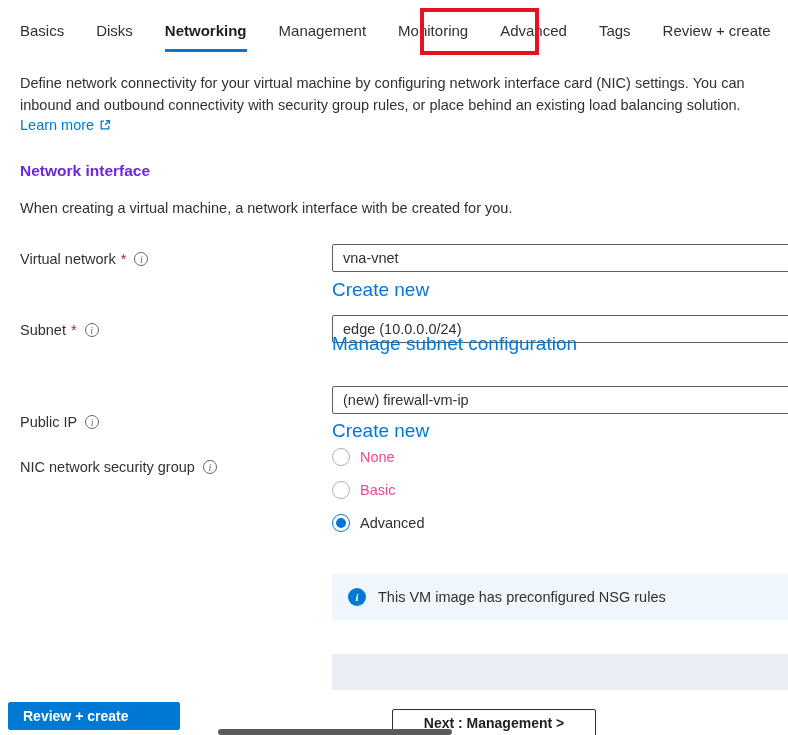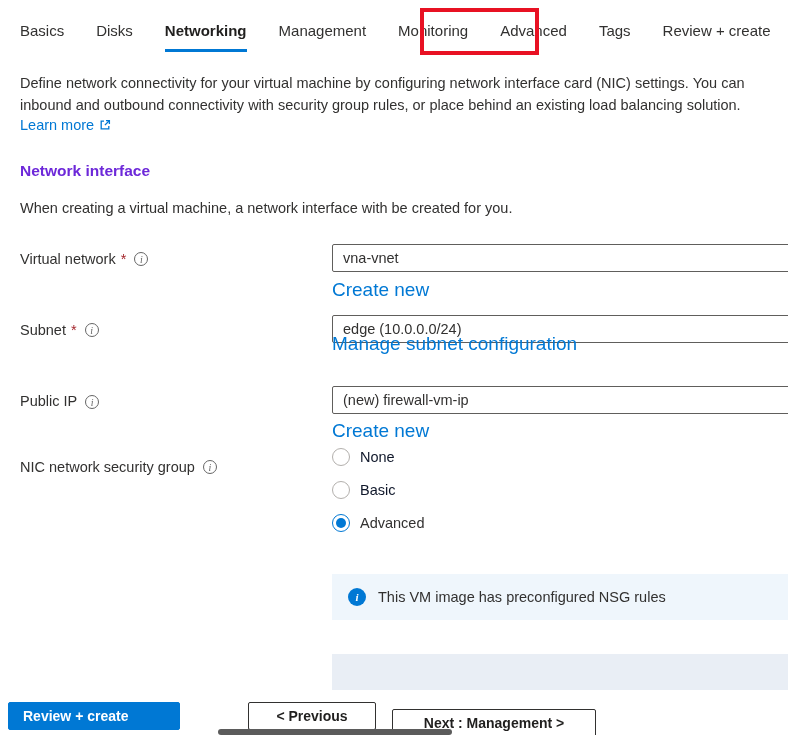--- a/index.html
+++ b/index.html
@@ -46,21 +46,21 @@
 
   
   .radio-group { position:absolute; left:332px; top:448px; display:flex;
                  flex-direction:column; gap:15px; }
   .radio-row { display:flex; align-items:center; gap:10px; font-size:14.5px; cursor:pointer; }
   .radio { width:18px; height:18px; border-radius:50%; background:#fff; position:relative; flex:0 0 auto; }
   .radio.disabled { border:1px solid #b3b0ad; }
   .radio.selected { border:1px solid #0078d4; }
   .radio.selected::after { content:""; position:absolute; left:3px; top:3px;
                            width:10px; height:10px; border-radius:50%; background:#0078d4; }
-  .radio-row .lbl-disabled { color:#0f172a;text-align:right; }
+  .radio-row .lbl-disabled { color:#ec4899;text-align:right; }
   .radio-row .lbl-selected { color:#323130; }
 
   
   .info-box { position:absolute; left:332px; top:574px; width:470px; height:46px;
               background:#eff6fc; display:flex; align-items:center; gap:12px;
               padding:0 16px; font-size:14.5px; color:#323130; }
   .info-badge { width:18px; height:18px; border-radius:50%; background:#0078d4;
                 color:#fff; display:inline-flex; align-items:center; justify-content:center;
                 font-size:11px; font-weight:700; font-family:"Liberation Serif", serif;
                 font-style:italic; flex:0 0 auto; }
@@ -127,21 +127,21 @@
   <div class="field-label" style="top:322px;">
     <span>Subnet</span>
     <span class="req">*</span>
     <span class="info-i">i</span>
   </div>
   <div class="combo" style="top:315px;">
     <span>edge (10.0.0.0/24)</span>
   </div>
   <a class="field-link" style="top:333px;">Manage subnet configuration</a>
 
-  <div class="field-label" style="top:393px;align-items:flex-end;">
+  <div class="field-label" style="top:414px;">
     <span>Public IP</span>
     <span class="info-i">i</span>
   </div>
   <div class="combo" style="top:386px;">
     <span>(new) firewall-vm-ip</span>
   </div>
   <a class="field-link" style="top:420px;">Create new</a>
 
   <div class="field-label" style="top:459px;">
     <span>NIC network security group</span>
@@ -164,19 +164,18 @@
 
   <div class="info-box">
     <span class="info-badge">i</span>
     <span>This VM image has preconfigured NSG rules</span>
   </div>
 
   <div class="partial-box"></div>
 
   <div class="footer">
     <button class="btn btn-primary">Review + create</button>
-    <button class="btn btn-secondary btn-prev">&lt; Previous</button>
     <button class="btn btn-secondary btn-next">Next : Management &gt;</button>
   </div>
 
   <div class="hscroll-thumb"></div>
 
 </div>
 
 </body></html>

